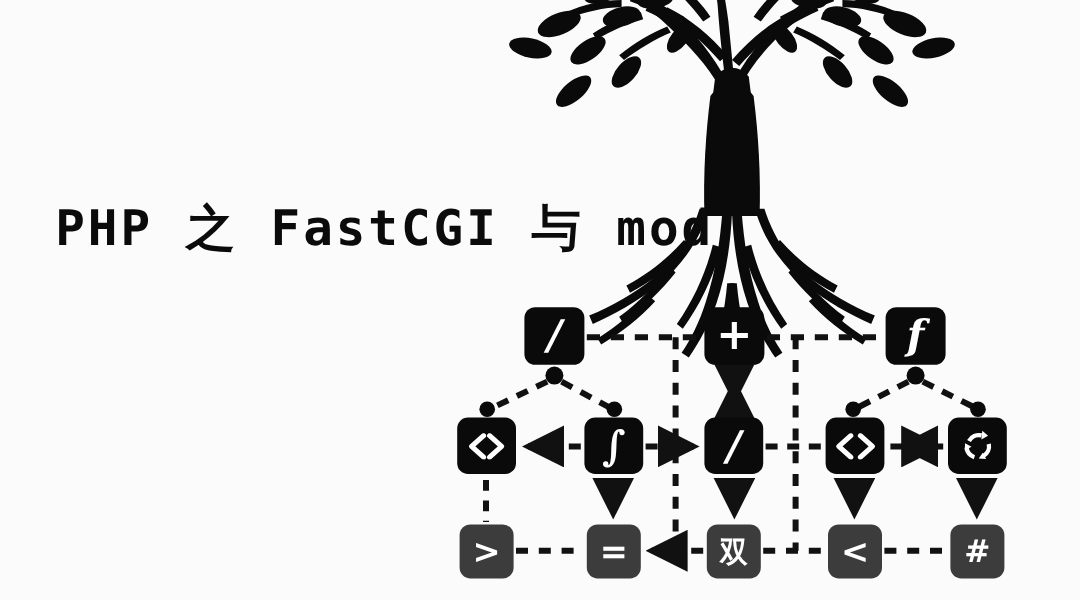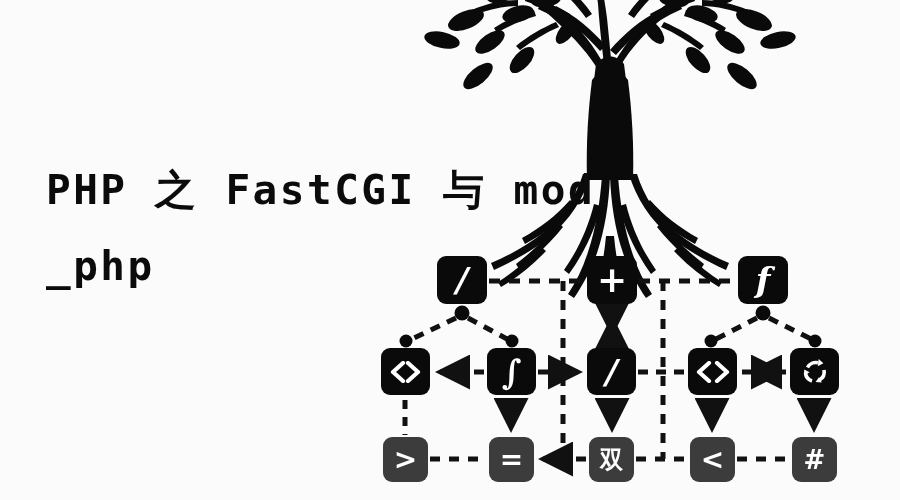--- a/index.html
+++ b/index.html
@@ -166,21 +166,20 @@
         <path d="M236 252 C234 274 230 294 224 312 L230 314 C237 295 241 274 242 252 Z"></path>
         <path d="M244 252 C246 274 250 294 256 312 L250 314 C243 295 239 274 238 252 Z"></path>
         <path d="M170 262 C158 276 144 288 128 298 L131 303 C148 293 163 281 176 267 Z"></path>
         <path d="M310 262 C322 276 336 288 352 298 L349 303 C332 293 317 281 304 267 Z"></path>
       </g>
     </svg>
   </div>
 
   <div id="title-block">
     <div class="title-line">PHP 之 FastCGI 与 mod</div>
-    <div class="title-line">_php</div>
   </div>
 
   <div id="diagram">
 
     <svg id="wires" viewBox="0 0 900 500" xmlns="http://www.w3.org/2000/svg" aria-hidden="true">
       <defs>
         <marker id="ar-r" markerWidth="7" markerHeight="7" refX="6" refY="3.5" orient="auto">
           <path d="M0,0 L7,3.5 L0,7 Z" fill="#111111"></path>
         </marker>
         <marker id="ar-l" markerWidth="7" markerHeight="7" refX="6" refY="3.5" orient="auto">

